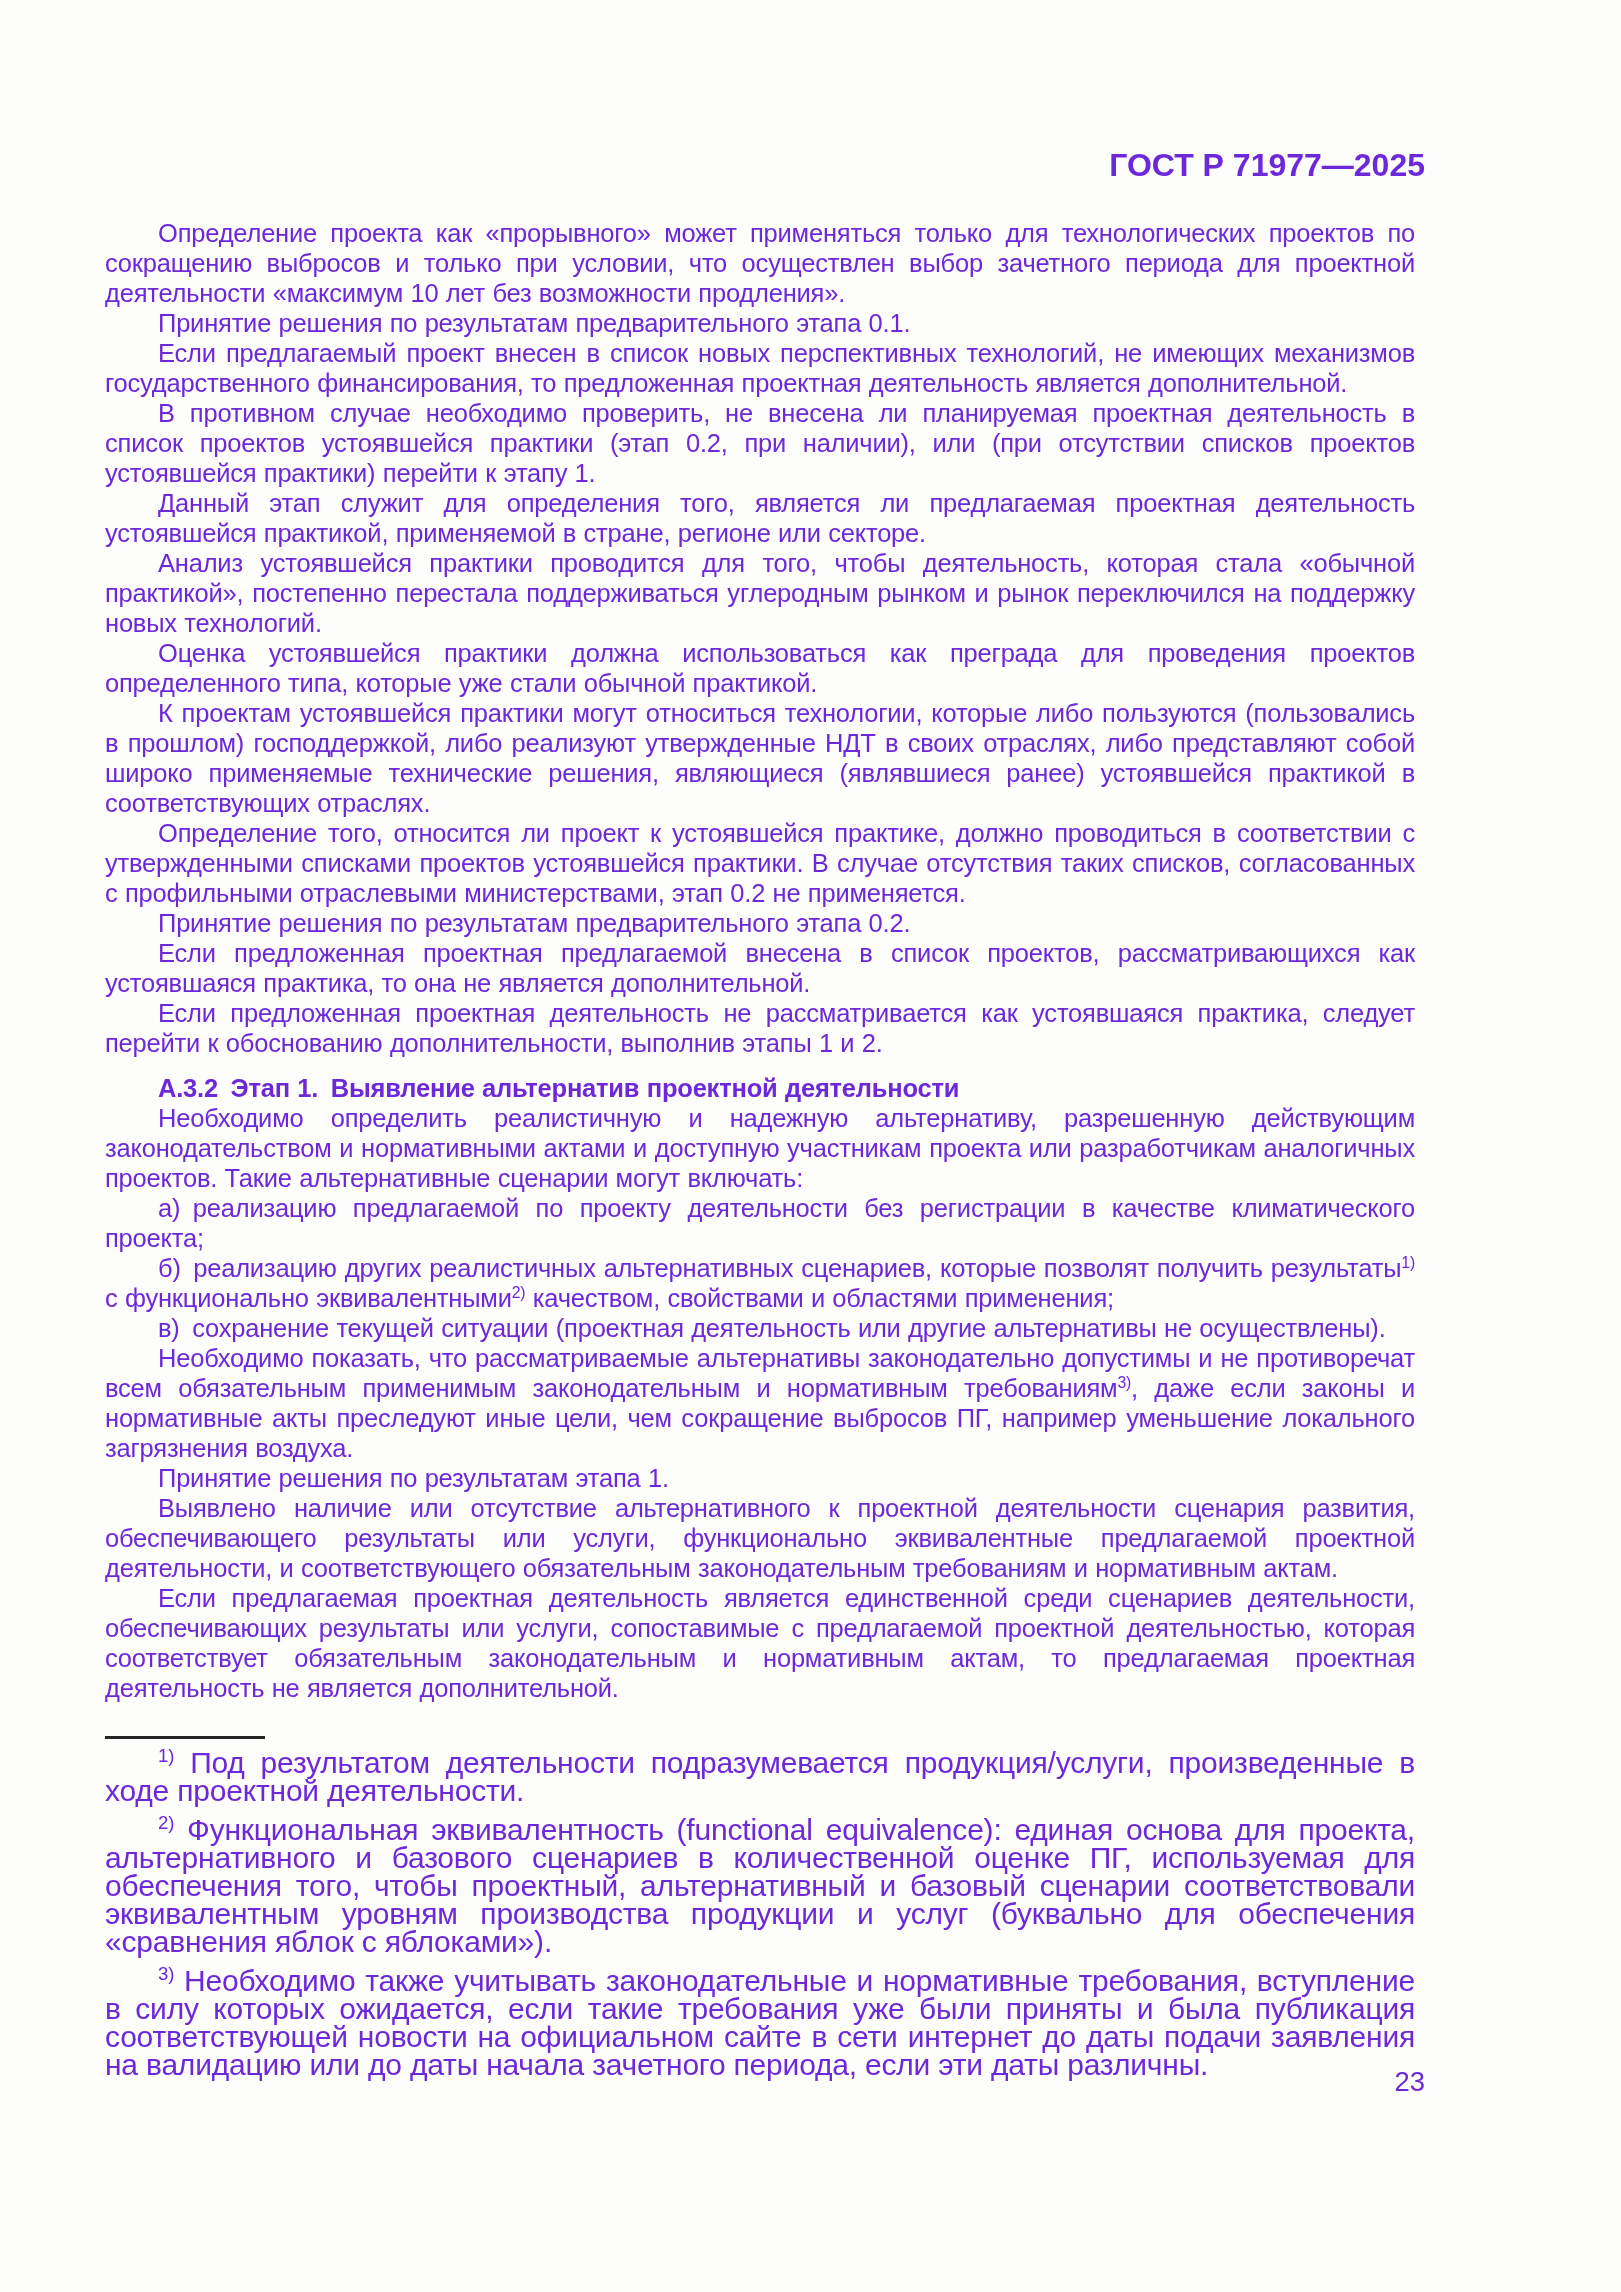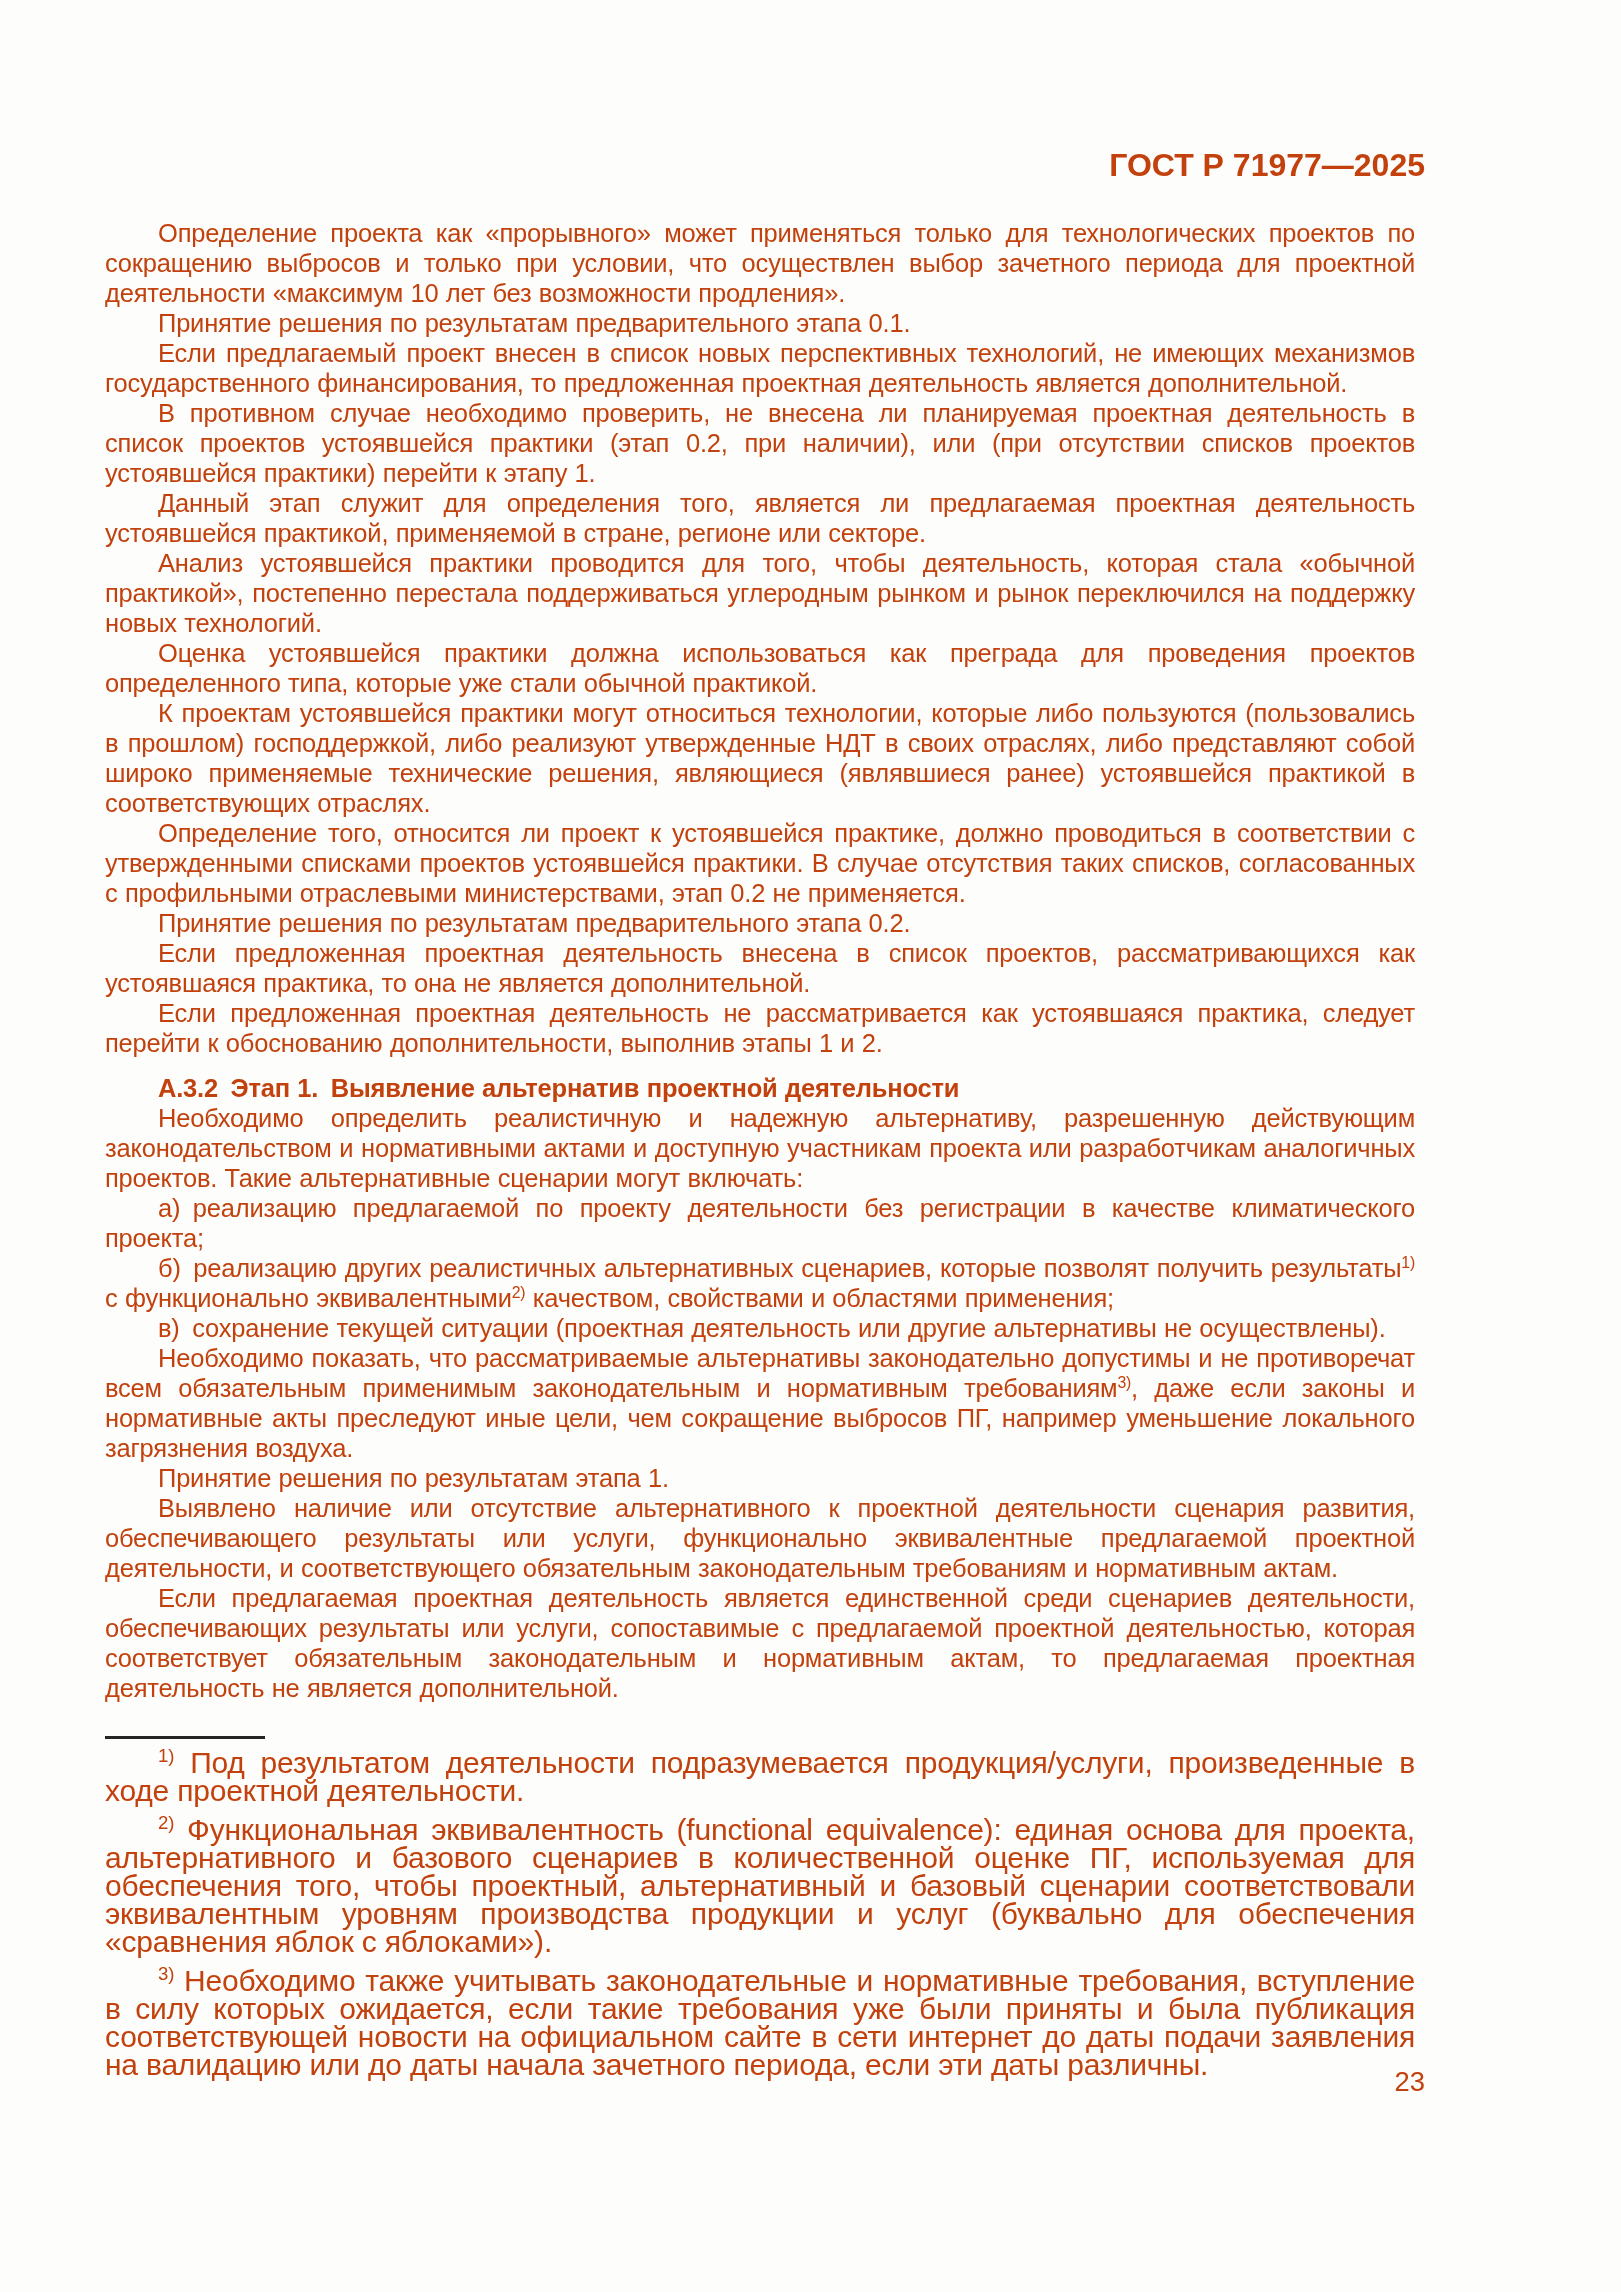--- a/index.html
+++ b/index.html
@@ -6,21 +6,21 @@
     margin: 0;
     padding: 0;
     background: #e8e8e8;
   }
   .page {
     position: relative;
     width: 1621px;
     height: 2293px;
     margin: 0 auto;
     background: #fdfdfc;
-    color: #c2410c;
+    color: #6d28d9;
     font-family: "Liberation Sans", sans-serif;
     overflow: hidden;
   }
   .doc-header {
     position: absolute;
     top: 147px;
     right: 196px;
     font-size: 32px;
     font-weight: 700;
     letter-spacing: 0px;
@@ -93,21 +93,21 @@
         <p class="para">Определение проекта как «прорывного» может применяться только для технологических проектов по сокращению выбросов и только при условии, что осуществлен выбор зачетного периода для проектной деятельности «максимум 10 лет без возможности продления».</p>
         <p class="para">Принятие решения по результатам предварительного этапа 0.1.</p>
         <p class="para">Если предлагаемый проект внесен в список новых перспективных технологий, не имеющих механизмов государственного финансирования, то предложенная проектная деятельность является дополнительной.</p>
         <p class="para">В противном случае необходимо проверить, не внесена ли планируемая проектная деятельность в список проектов устоявшейся практики (этап 0.2, при наличии), или (при отсутствии списков проектов устоявшейся практики) перейти к этапу 1.</p>
         <p class="para">Данный этап служит для определения того, является ли предлагаемая проектная деятельность устоявшейся практикой, применяемой в стране, регионе или секторе.</p>
         <p class="para">Анализ устоявшейся практики проводится для того, чтобы деятельность, которая стала «обычной практикой», постепенно перестала поддерживаться углеродным рынком и рынок переключился на поддержку новых технологий.</p>
         <p class="para">Оценка устоявшейся практики должна использоваться как преграда для проведения проектов определенного типа, которые уже стали обычной практикой.</p>
         <p class="para">К проектам устоявшейся практики могут относиться технологии, которые либо пользуются (пользовались в прошлом) господдержкой, либо реализуют утвержденные НДТ в своих отраслях, либо представляют собой широко применяемые технические решения, являющиеся (являвшиеся ранее) устоявшейся практикой в соответствующих отраслях.</p>
         <p class="para">Определение того, относится ли проект к устоявшейся практике, должно проводиться в соответствии с утвержденными списками проектов устоявшейся практики. В случае отсутствия таких списков, согласованных с профильными отраслевыми министерствами, этап 0.2 не применяется.</p>
         <p class="para">Принятие решения по результатам предварительного этапа 0.2.</p>
-        <p class="para">Если предложенная проектная деятельность внесена в список проектов, рассматривающихся как устоявшаяся практика, то она не является дополнительной.</p>
+        <p class="para">Если предложенная проектная предлагаемой внесена в список проектов, рассматривающихся как устоявшаяся практика, то она не является дополнительной.</p>
         <p class="para">Если предложенная проектная деятельность не рассматривается как устоявшаяся практика, следует перейти к обоснованию дополнительности, выполнив этапы 1 и 2.</p>
         <p class="para para-bold">А.3.2 Этап 1. Выявление альтернатив проектной деятельности</p>
         <p class="para">Необходимо определить реалистичную и надежную альтернативу, разрешенную действующим законодательством и нормативными актами и доступную участникам проекта или разработчикам аналогичных проектов. Такие альтернативные сценарии могут включать:</p>
         <p class="para">а) реализацию предлагаемой по проекту деятельности без регистрации в качестве климатического проекта;</p>
         <p class="para">б) реализацию других реалистичных альтернативных сценариев, которые позволят получить результаты<sup class="fn-ref">1)</sup> с функционально эквивалентными<sup class="fn-ref">2)</sup> качеством, свойствами и областями применения;</p>
         <p class="para">в) сохранение текущей ситуации (проектная деятельность или другие альтернативы не осуществлены).</p>
         <p class="para">Необходимо показать, что рассматриваемые альтернативы законодательно допустимы и не противоречат всем обязательным применимым законодательным и нормативным требованиям<sup class="fn-ref">3)</sup>, даже если законы и нормативные акты преследуют иные цели, чем сокращение выбросов ПГ, например уменьшение локального загрязнения воздуха.</p>
         <p class="para">Принятие решения по результатам этапа 1.</p>
         <p class="para">Выявлено наличие или отсутствие альтернативного к проектной деятельности сценария развития, обеспечивающего результаты или услуги, функционально эквивалентные предлагаемой проектной деятельности, и соответствующего обязательным законодательным требованиям и нормативным актам.</p>
         <p class="para">Если предлагаемая проектная деятельность является единственной среди сценариев деятельности, обеспечивающих результаты или услуги, сопоставимые с предлагаемой проектной деятельностью, которая соответствует обязательным законодательным и нормативным актам, то предлагаемая проектная деятельность не является дополнительной.</p>

